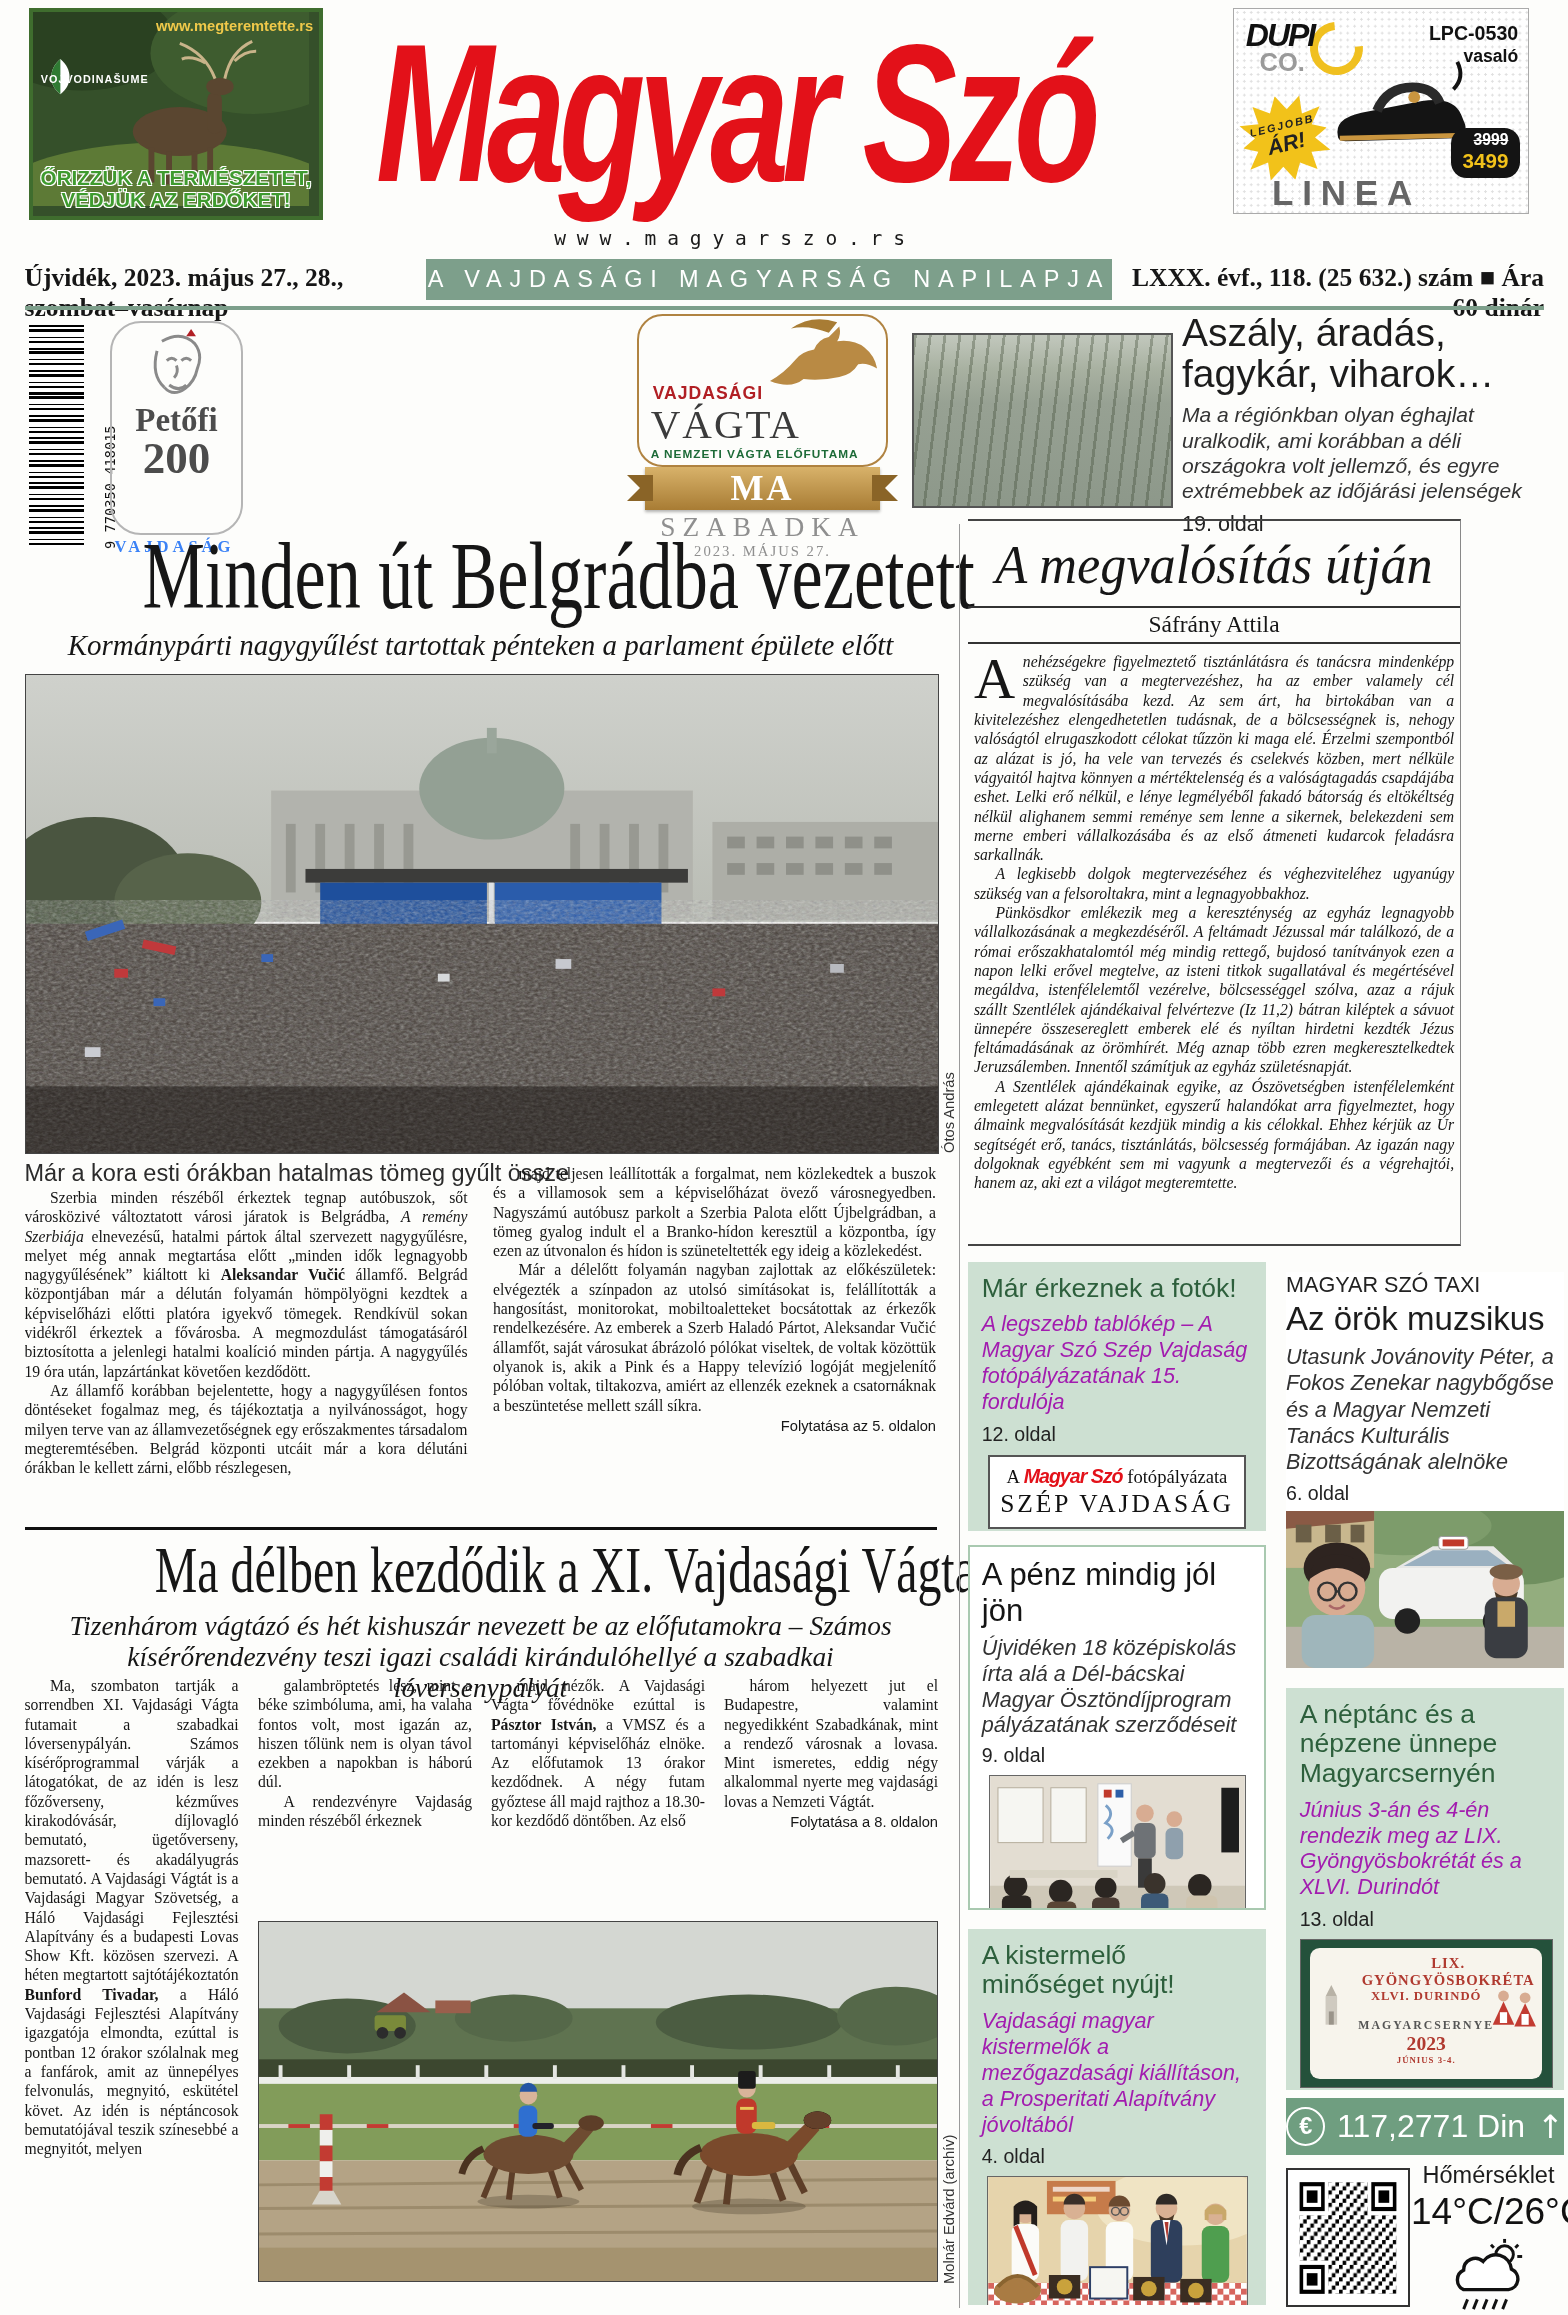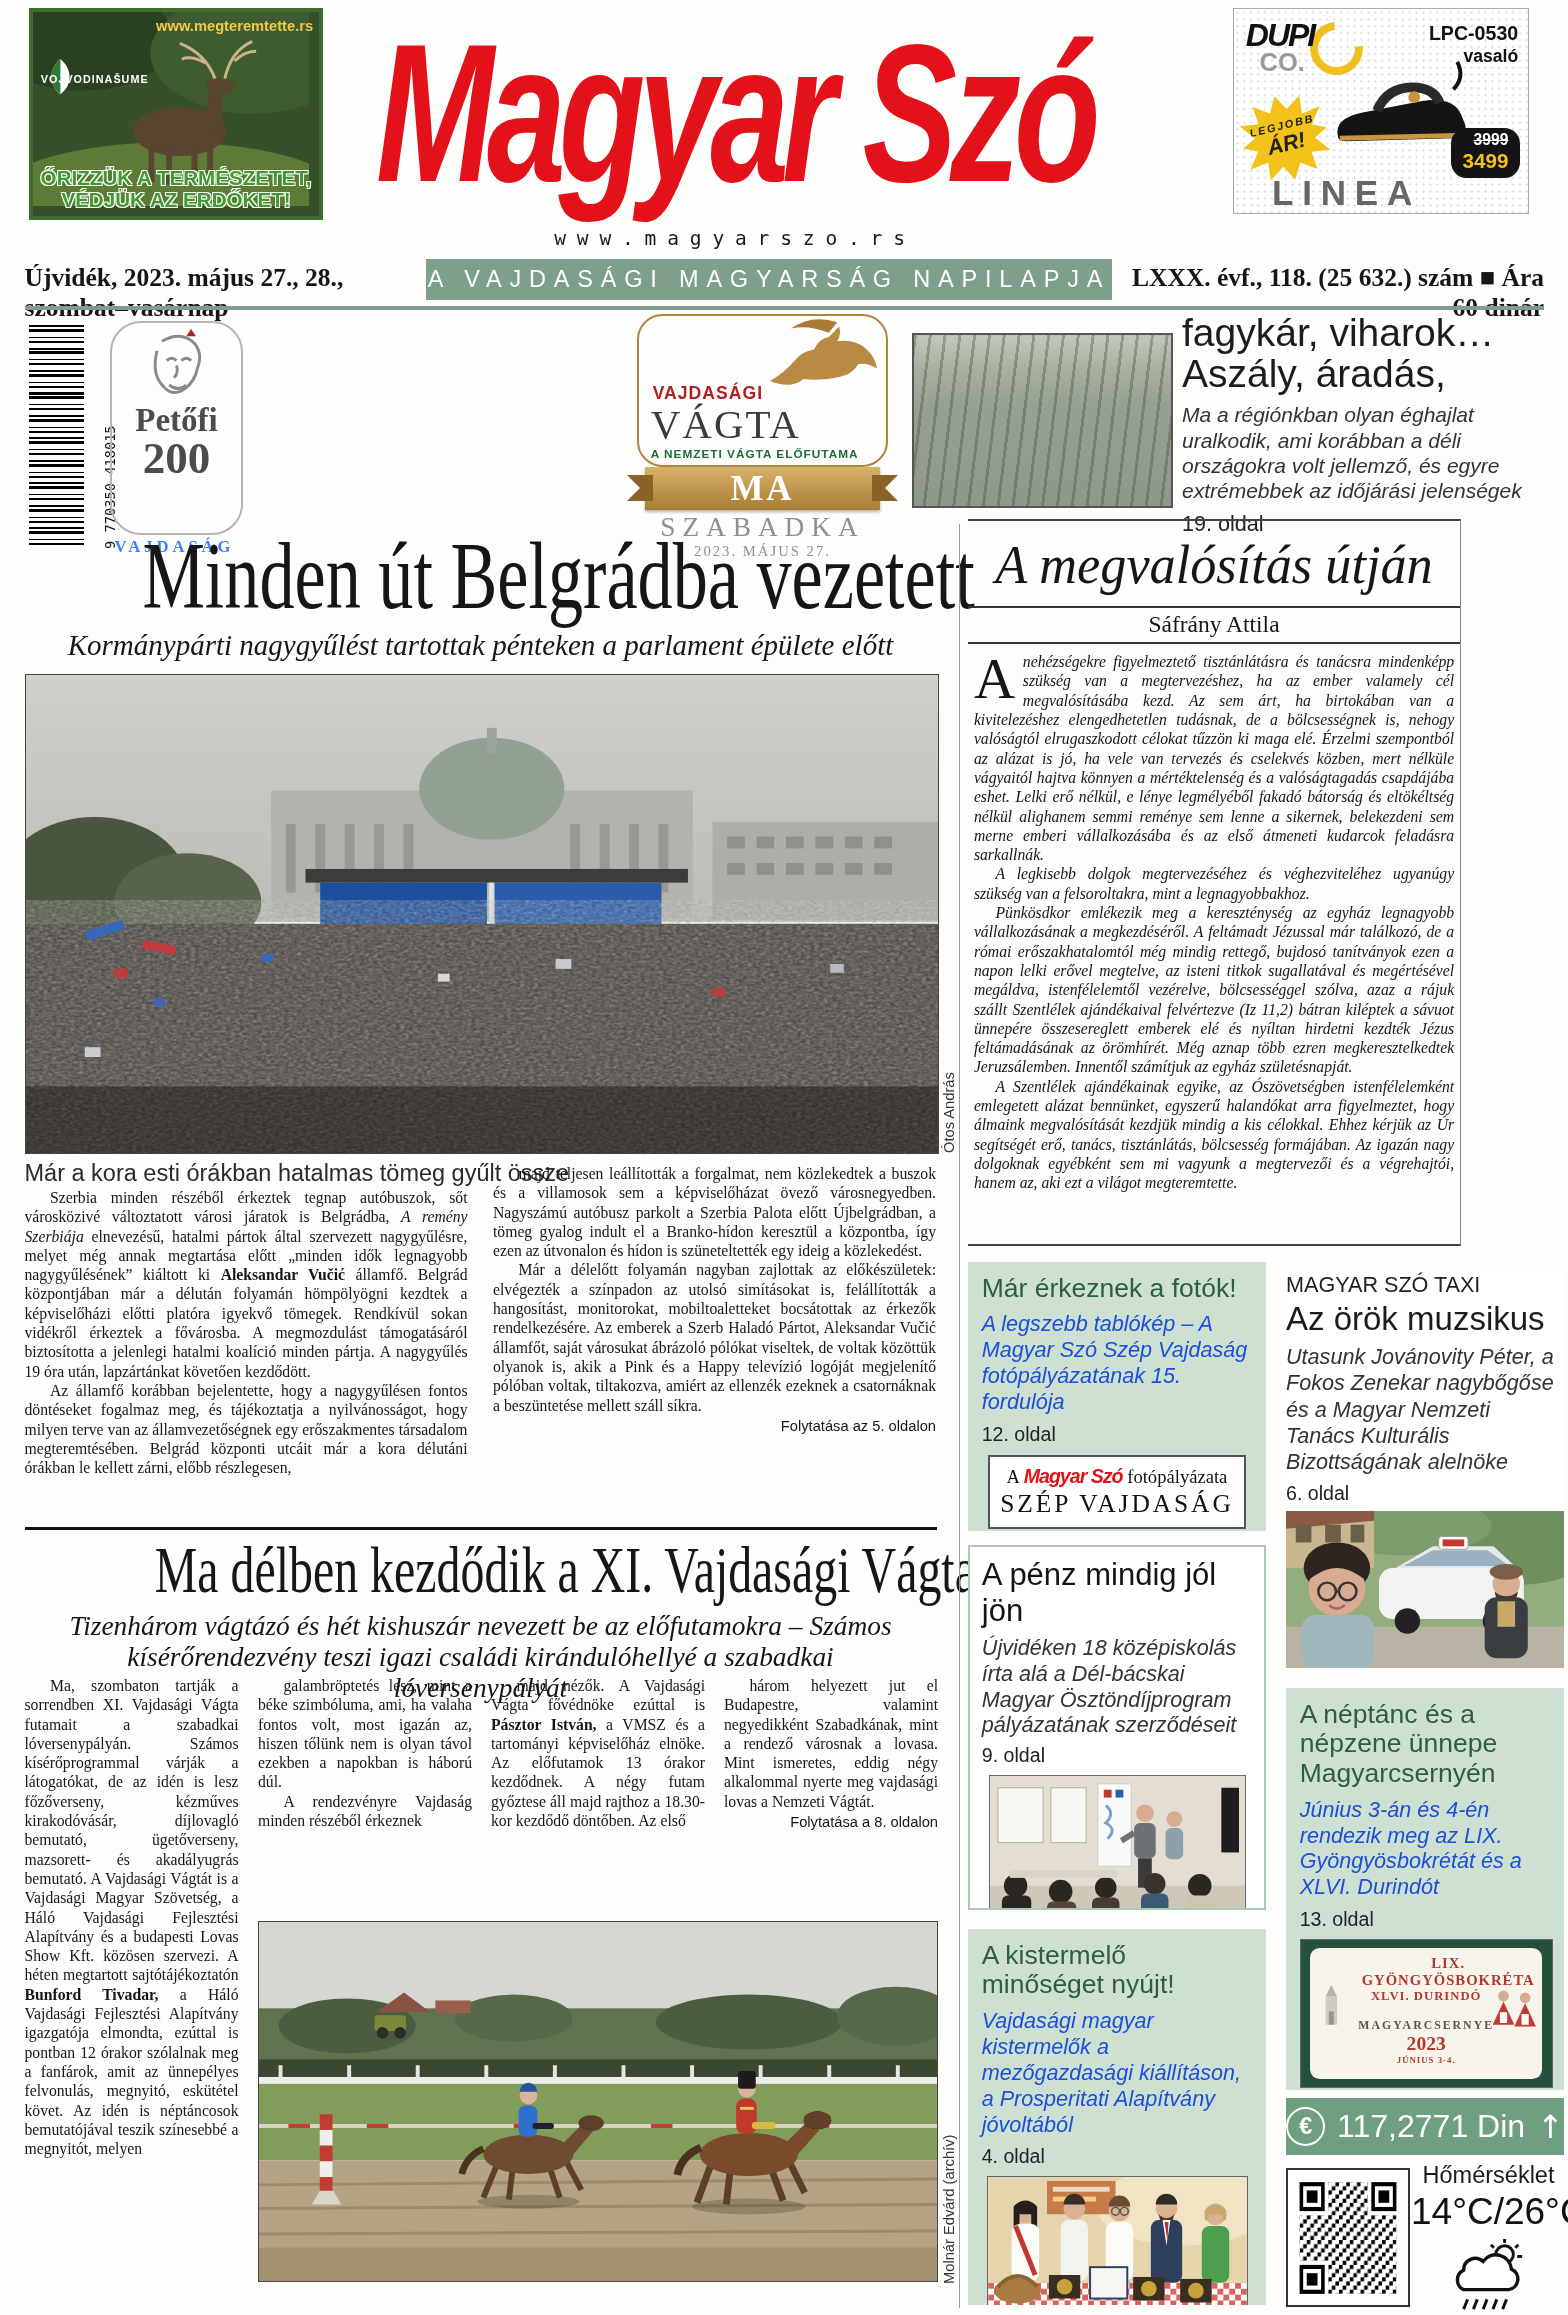--- a/index.html
+++ b/index.html
@@ -97,21 +97,21 @@
   .gutter{left:959px;top:524px;width:1px;height:1784px;background:#9a9a9a;}
   .oped{left:968px;top:519px;width:492px;height:723px;border-top:2px solid #444;border-bottom:2px solid #444;border-right:1px solid #888;overflow:hidden;}
   .oped .title{text-align:center;font:italic 55px "Liberation Serif",serif;margin-top:11.8px;transform:scale(.95,1);}
   .oped .byrule{border-top:2px solid #333;border-bottom:2px solid #333;margin:9.8px 0 7.8px;text-align:center;font:23.5px "Liberation Serif",serif;padding:3.9px 0;}
   .oped .body{font:italic 15.7px/19.3px "Liberation Serif",serif;text-align:justify;padding:0 5.9px;}
   .oped .body p{margin:0;text-indent:21.6px;}
   .oped .body p.first{text-indent:0;}
   .dropcap{float:left;font:400 57px/45px "Liberation Serif",serif;font-style:normal;padding:3.9px 7.8px 0 0;}
   .gbox{background:#cde0d2;overflow:hidden;padding:11.8px 13.7px;box-sizing:border-box;font-family:"Liberation Sans",sans-serif;}
   .gbox .t{font:26.5px/1.12 "Liberation Sans",sans-serif;color:#2d5f3c;}
-  .gbox .s{font:italic 21.6px/1.2 "Liberation Sans",sans-serif;color:#1d4ed8;margin-top:7.8px;}
+  .gbox .s{font:italic 21.6px/1.2 "Liberation Sans",sans-serif;color:#a21caf;margin-top:7.8px;}
   .gbox .p{font:19.6px "Liberation Sans",sans-serif;color:#222;margin-top:7.8px;}
   .box-fotok{left:968px;top:1262px;width:298px;height:269px;}
   .inner-logo-box{margin:9.8px auto 0;width:247px;border:2px solid #555;background:#fff;text-align:center;padding:7.8px 3.9px;}
   .inner-logo-box .l1{font:18.6px "Liberation Serif",serif;color:#111;}
   .inner-logo-box .ms{font:italic 900 19.6px "Liberation Sans",sans-serif;color:#e31119;letter-spacing:-1px;}
   .inner-logo-box .l2{font:25.5px "Liberation Serif",serif;color:#111;letter-spacing:2.9px;margin-top:1px;}
   .box-taxi{left:1286px;top:1272px;width:278px;height:396px;background:#fff;overflow:hidden;font-family:"Liberation Sans",sans-serif;}
   .box-taxi .k{font:21.6px "Liberation Sans",sans-serif;color:#222;}
   .box-taxi .t{font:33px "Liberation Sans",sans-serif;color:#1c1c1c;margin-top:2px;}
   .box-taxi .s{font:italic 21.6px/1.22 "Liberation Sans",sans-serif;color:#333;margin-top:5.9px;}
@@ -246,22 +246,22 @@
       <span>MA</span>
     </div>
     <div class="city">SZABADKA</div>
     <div class="dt">2023. MÁJUS 27.</div>
   </div>
 
   <div class="abs flood"></div>
 
   <div class="abs aszaly">
     <div class="t">
+      <div>Aszály, áradás,</div>
       <div>fagykár, viharok…</div>
-      <div>Aszály, áradás,</div>
     </div>
     <div class="s">Ma a régiónkban olyan éghajlat uralkodik, ami korábban a déli országokra volt jellemző, és egyre extrémebbek az időjárási jelenségek</div>
     <div class="p">19. oldal</div>
   </div>
 
   <div class="abs lead-headline">
     <span>Minden út Belgrádba vezetett</span>
   </div>
   <div class="abs lead-sub">Kormánypárti nagygyűlést tartottak pénteken a parlament épülete előtt</div>
 

